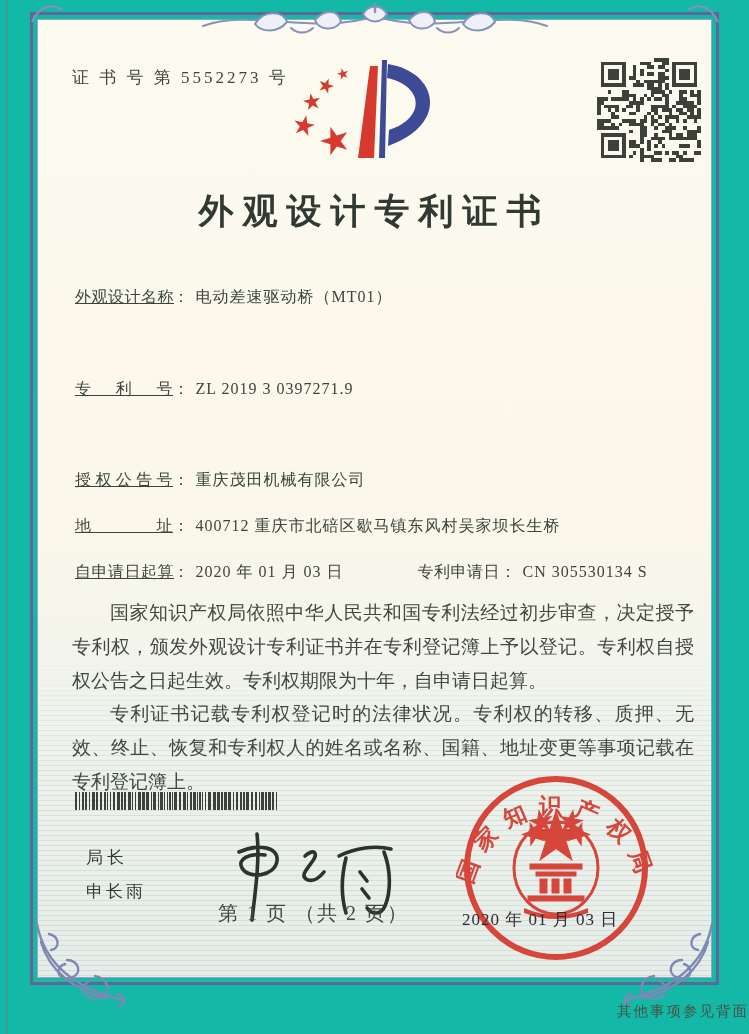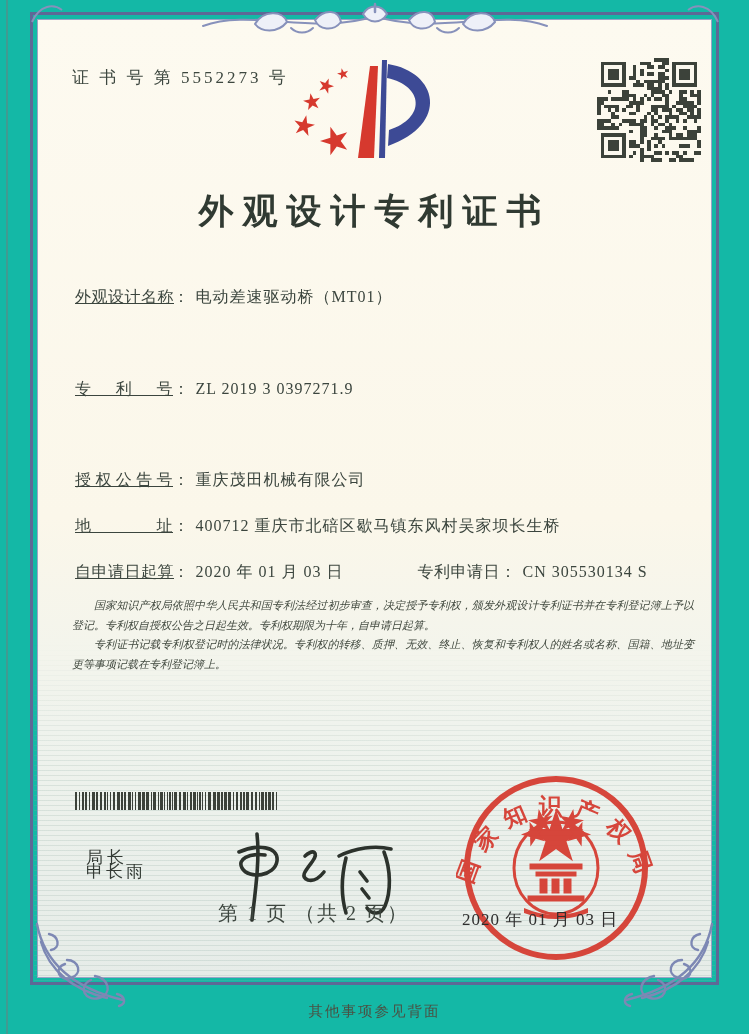--- a/index.html
+++ b/index.html
@@ -28,30 +28,30 @@
   }
   .abs{position:absolute;}
   #cert-no{left:72px;top:66px;font-size:17px;letter-spacing:3px;color:#3d473f;}
   #title{left:0;top:188px;width:749px;text-align:center;font-size:35px;font-weight:bold;
          letter-spacing:9px;color:#303a32;}
   .field-row{left:75px;width:620px;font-size:16px;letter-spacing:.5px;white-space:nowrap;}
   .f-label{display:inline-block;width:98px;text-align:justify;text-align-last:justify;vertical-align:bottom;text-decoration:underline;}
   .f-colon{margin-right:6px;}
   .f-value{letter-spacing:1px;margin-top:44px;}
   .second-field{margin-left:74px;}
-  #paragraphs{left:72px;top:596px;width:622px;font-size:11px;line-height:1.78;
-              color:#41493f;text-align:justify;font-style:italic;}
+  #paragraphs{left:72px;top:596px;width:622px;font-size:19px;line-height:1.78;
+              color:#41493f;text-align:justify;}
   #paragraphs p{margin:0;text-indent:2em;}
   #director-title{left:86px;top:846px;font-size:17px;letter-spacing:4px;color:#343b35;
                   font-family:"Liberation Sans","DejaVu Sans",sans-serif;}
-  #director-name{left:86px;top:860px;font-size:17px;letter-spacing:3px;color:#343b35;
+  #director-name{left:86px;top:880px;font-size:17px;letter-spacing:3px;color:#343b35;
                  font-family:Liberation Sans, sans-serif;}
   #seal-date{left:462px;top:908px;width:170px;font-size:17px;color:#2e2e2e;letter-spacing:1px;white-space:nowrap;}
   #page-num{left:0;top:900px;width:627px;text-align:center;font-size:20px;letter-spacing:2px;color:#3d463f;}
-  #back-note{left:0;top:1002px;width:749px;text-align:center;font-size:14.5px;letter-spacing:2px;color:#4a5244;}
+  #back-note{left:0;top:1002px;width:749px;text-align:right;font-size:14.5px;letter-spacing:2px;color:#4a5244;}
   svg{display:block;}
 </style>
 </head>
 <body>
 
 <div id="page">
 
   <div id="scan-edge"></div>
 
   <div id="frame-outer">

